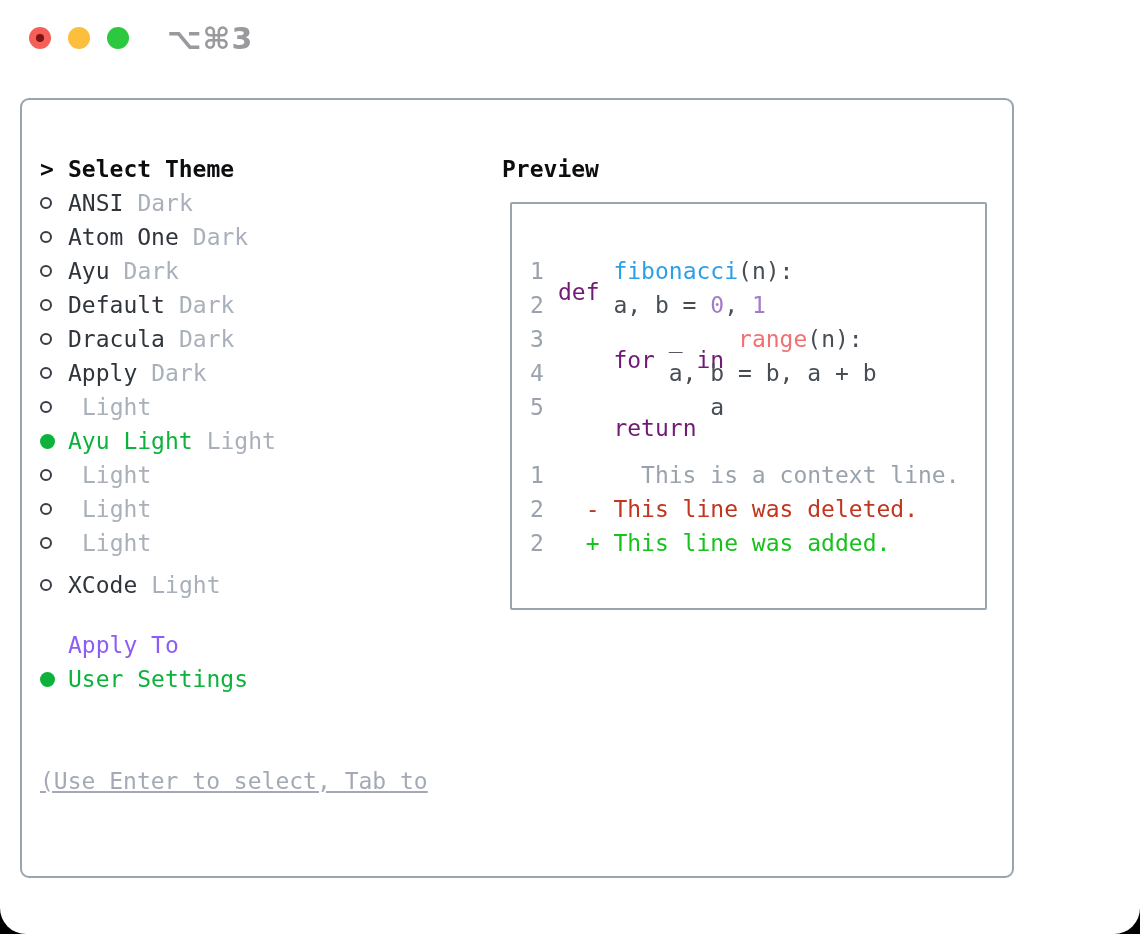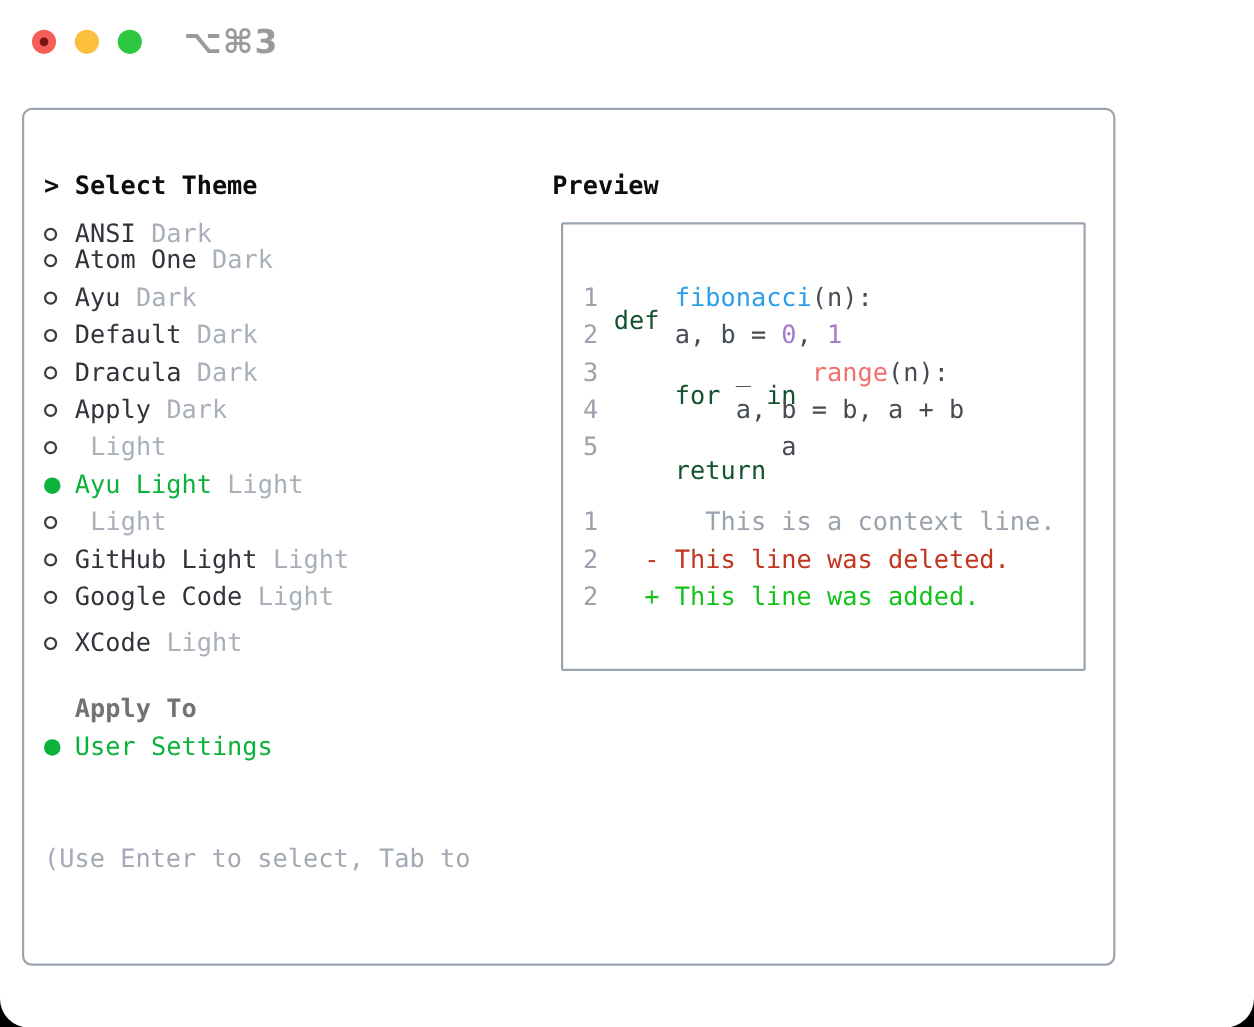--- a/index.html
+++ b/index.html
@@ -30,39 +30,39 @@
               border: 2px solid #9aa4af; border-radius: 9px; background: #fff; }
 
   
   .row { position: absolute; left: 18px; height: 34px; display: flex; align-items: center;
          font-size: 23px; line-height: 34px; white-space: pre; }
   .marker { width: 28px; display: flex; align-items: center; flex: none; }
   .prompt { font-weight: bold; color: #0c0d0f; }
   .circle { width: 12px; height: 12px; border: 2.5px solid #383d45; border-radius: 50%; }
   .circle.filled { width: 15px; height: 15px; border: none; background: #0db23c; }
   .hdr { font-weight: bold; color: #0c0d0f; }
-  .hdr-plain { color: #737373; font-weight: bold; }
+  .hdr-plain { color: #8b5cf6; }
   .item-name { color: #30353c; }
   .item-tag { color: #a9b0ba; padding-left: 14px; }
   .sel .item-name { color: #0db23c; }
   .opt-name { color: #30353c; }
   .sel .opt-name { color: #0db23c; }
-  .hint { color: #a3aab5; }
+  .hint { color: #a3aab5; text-decoration: underline; }
 
   
   .preview-header { position: absolute; left: 480px; top: 52px; height: 34px;
                     display: flex; align-items: center; font-size: 23px;
                     font-weight: bold; color: #0c0d0f; }
   .preview-box { position: absolute; left: 488px; top: 102px; width: 477px; height: 408px;
                  border: 2px solid #9aa4af; border-radius: 2px; background: #fff; }
   .code-row { position: absolute; left: 18px; height: 34px; display: flex; align-items: center;
               font-size: 23px; line-height: 34px; white-space: pre; }
   .num { width: 28px; flex: none; color: #9aa2ad; }
   .c-plain { color: #474d55; }
-  .c-kw    { color: #14532d; margin-top: 42px; }
+  .c-kw    { color: #701a75; margin-top: 42px; }
   .c-fn    { color: #2b9fe8; }
   .c-call  { color: #f07171; }
   .c-num   { color: #a37acc; }
   .c-ctx   { color: #9aa2ad; }
   .c-del   { color: #c2351e; }
   .c-add   { color: #17c21d; }
 </style>
 </head>
 <body>
 
@@ -81,21 +81,21 @@
       <div class="win-title">⌥⌘3</div>
     </div>
 
     <div class="main-box">
 
       <div class="row" style="top:52px">
         <span class="marker"><span class="prompt">&gt;</span></span>
         <span class="hdr">Select Theme</span>
       </div>
 
-      <div class="row" style="top:96px">
+      <div class="row" style="top:86px">
         <span class="marker"><span class="circle"></span></span>
         <span class="item-name">ANSI</span>
         <span class="item-tag">Dark</span>
       </div>
       <div class="row" style="top:120px">
         <span class="marker"><span class="circle"></span></span>
         <span class="item-name">Atom One</span>
         <span class="item-tag">Dark</span>
       </div>
       <div class="row" style="top:154px">
@@ -126,26 +126,24 @@
         <span class="marker"><span class="circle filled"></span></span>
         <span class="item-name">Ayu Light</span>
         <span class="item-tag">Light</span>
       </div>
       <div class="row" style="top:358px">
         <span class="marker"><span class="circle"></span></span>
         <span class="item-tag">Light</span>
       </div>
       <div class="row" style="top:392px">
         <span class="marker"><span class="circle"></span></span>
-        <span class="item-name">GitHub Light</span>
         <span class="item-tag">Light</span>
       </div>
       <div class="row" style="top:426px">
         <span class="marker"><span class="circle"></span></span>
-        <span class="item-name">Google Code</span>
         <span class="item-tag">Light</span>
       </div>
       <div class="row" style="top:468px">
         <span class="marker"><span class="circle"></span></span>
         <span class="item-name">XCode</span>
         <span class="item-tag">Light</span>
       </div>
 
       <div class="row" style="top:528px">
         <span class="marker"></span>

